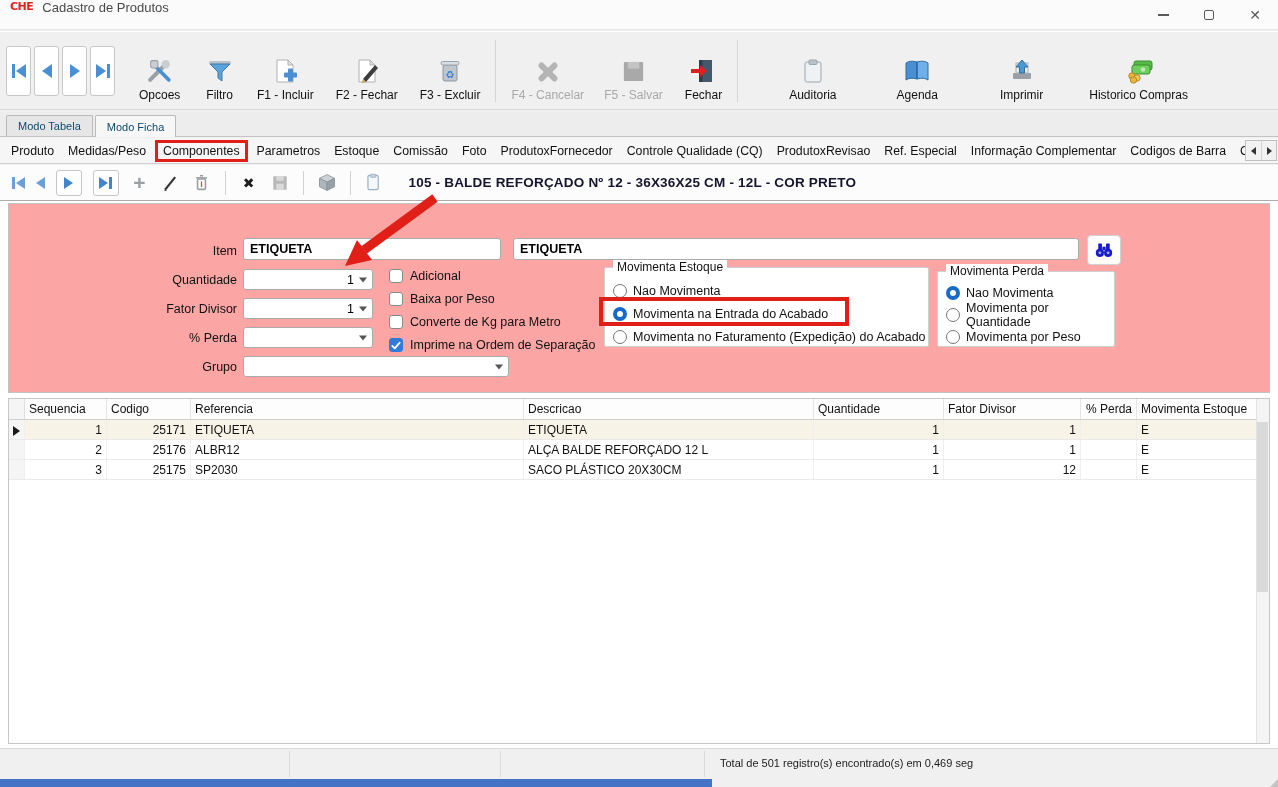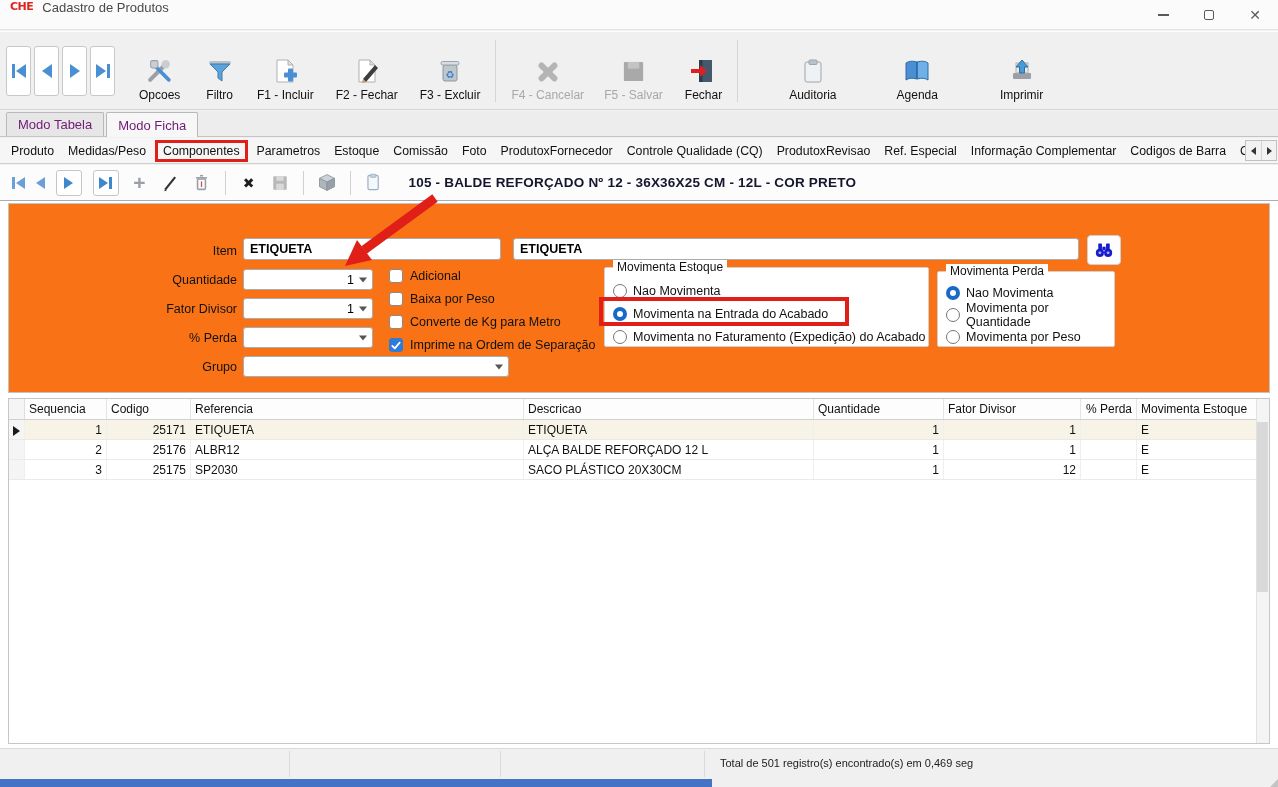--- a/index.html
+++ b/index.html
@@ -46,22 +46,22 @@
   .tbtn .ic { height: 30px; display: flex; align-items: flex-end; justify-content: center; }
   .tbtn.disabled { color: #a8a8a8; }
   .tsep { width: 1px; height: 62px; background: #d5d5d5; margin: 0 9px; }
   
   .mtabs {
     position: absolute; top: 112px; left: 0; width: 1278px; height: 25px;
     background: #ededed; border-bottom: 1px solid #c4c4c4;
     display: flex; align-items: flex-end; padding-left: 6px;
   }
   .mtab {
-    font-size: 13px; padding: 4px 11px; border: 1px solid #b9b9b9; border-bottom: none;
-    background: #e6e6e6; margin-right: 2px; border-radius: 2px 2px 0 0; color: #701a75; margin-top: 48px;
+    font-size: 11px; padding: 4px 11px; border: 1px solid #b9b9b9; border-bottom: none;
+    background: #e6e6e6; margin-right: 2px; border-radius: 2px 2px 0 0; color: #0c4a6e; margin-top: 48px;
   }
   .mtab.active { background: #f7f7f7; padding-top: 5px; margin-bottom: -1px; z-index: 2; }
   
   .stabs {
     position: absolute; top: 138px; left: 0; width: 1278px; height: 26px;
     background: #f6f6f6; border-bottom: 1px solid #cfcfcf;
     display: flex; align-items: center; padding-left: 4px; font-size: 12.3px; overflow: hidden;
   }
   .stab { padding: 4px 7px; color: #111; flex-shrink: 0; }
   .stab.annotated { border: 3px solid #e02018; padding: 1px 5px; margin: 0 2px; }
@@ -91,21 +91,21 @@
     background: #fff; display: flex; align-items: center; justify-content: center; gap: 1px;
   }
   .rico { display: flex; align-items: center; justify-content: center; width: 20px; height: 22px; }
   .rplus { color: #9aa0a6; font-size: 21px; font-weight: 700; line-height: 20px; }
   .rx { color: #1d1d1d; font-size: 14px; font-weight: 700; }
   .rsep { width: 1px; height: 24px; background: #d2d2d2; margin: 0 2px; }
   .rectitle { font-weight: 700; font-size: 13.5px; color: #15152e; margin-left: 14px; letter-spacing: 0.2px; }
   
   .formpanel {
     position: absolute; left: 8px; top: 203px; width: 1262px; height: 190px;
-    background: #f97316; border: 1px solid #c2c2c2;
+    background: #fca5a5; border: 1px solid #c2c2c2;
   }
   .flb { position: absolute; font-size: 12.5px; color: #111; text-align: right; width: 180px; left: 48px; }
   .inp {
     position: absolute; height: 22px; background: #fff; border: 1px solid #ababab; border-radius: 3px;
     font-size: 12.5px; display: flex; align-items: center; padding: 0 6px; color: #000;
   }
   .inp.bold { font-weight: 700; }
   .combo { justify-content: flex-end; padding-right: 18px; height: 21px; }
   .dd {
     position: absolute; right: 5px; top: 50%; transform: translateY(-50%);
@@ -307,20 +307,33 @@
     </div>
     <div class="tbtn" style="margin-left:50px">
       <span class="ic">
           <svg width="26" height="26" viewBox="0 0 26 26">
             <rect x="4" y="15" width="18" height="6" rx="1" fill="#9aa0a6"></rect>
             <rect x="7" y="5" width="12" height="10" fill="#e8e8e8" stroke="#b0b0b0"></rect>
             <polygon points="13,2 19,9 15.5,9 15.5,15 10.5,15 10.5,9 7,9" fill="#4a9ad4" stroke="#2e6da4"></polygon>
           </svg>
         </span>
       <span>Imprimir</span>
+    </div>
+    <div class="tbtn" style="margin-left:34px">
+      <span class="ic">
+          <svg width="30" height="26" viewBox="0 0 30 26">
+            <rect x="10" y="3" width="18" height="9" rx="2" fill="#57b947" stroke="#3a8f2e"></rect>
+            <rect x="8" y="7" width="18" height="9" rx="2" fill="#6fcf5e" stroke="#3a8f2e"></rect>
+            <circle cx="19" cy="11.5" r="2.3" fill="#bfe8b2"></circle>
+            <circle cx="8" cy="18" r="3.2" fill="#e8b73a" stroke="#b8892a"></circle>
+            <circle cx="13" cy="20" r="3.2" fill="#f0c95c" stroke="#b8892a"></circle>
+            <circle cx="9.5" cy="22" r="3.2" fill="#e8b73a" stroke="#b8892a"></circle>
+          </svg>
+        </span>
+      <span>Historico Compras</span>
     </div>
   </div>
 
   <div class="mtabs">
     <div class="mtab">Modo Tabela</div>
     <div class="mtab active">Modo Ficha</div>
   </div>
 
   <div class="stabs">
     <div class="stab">Produto</div>

